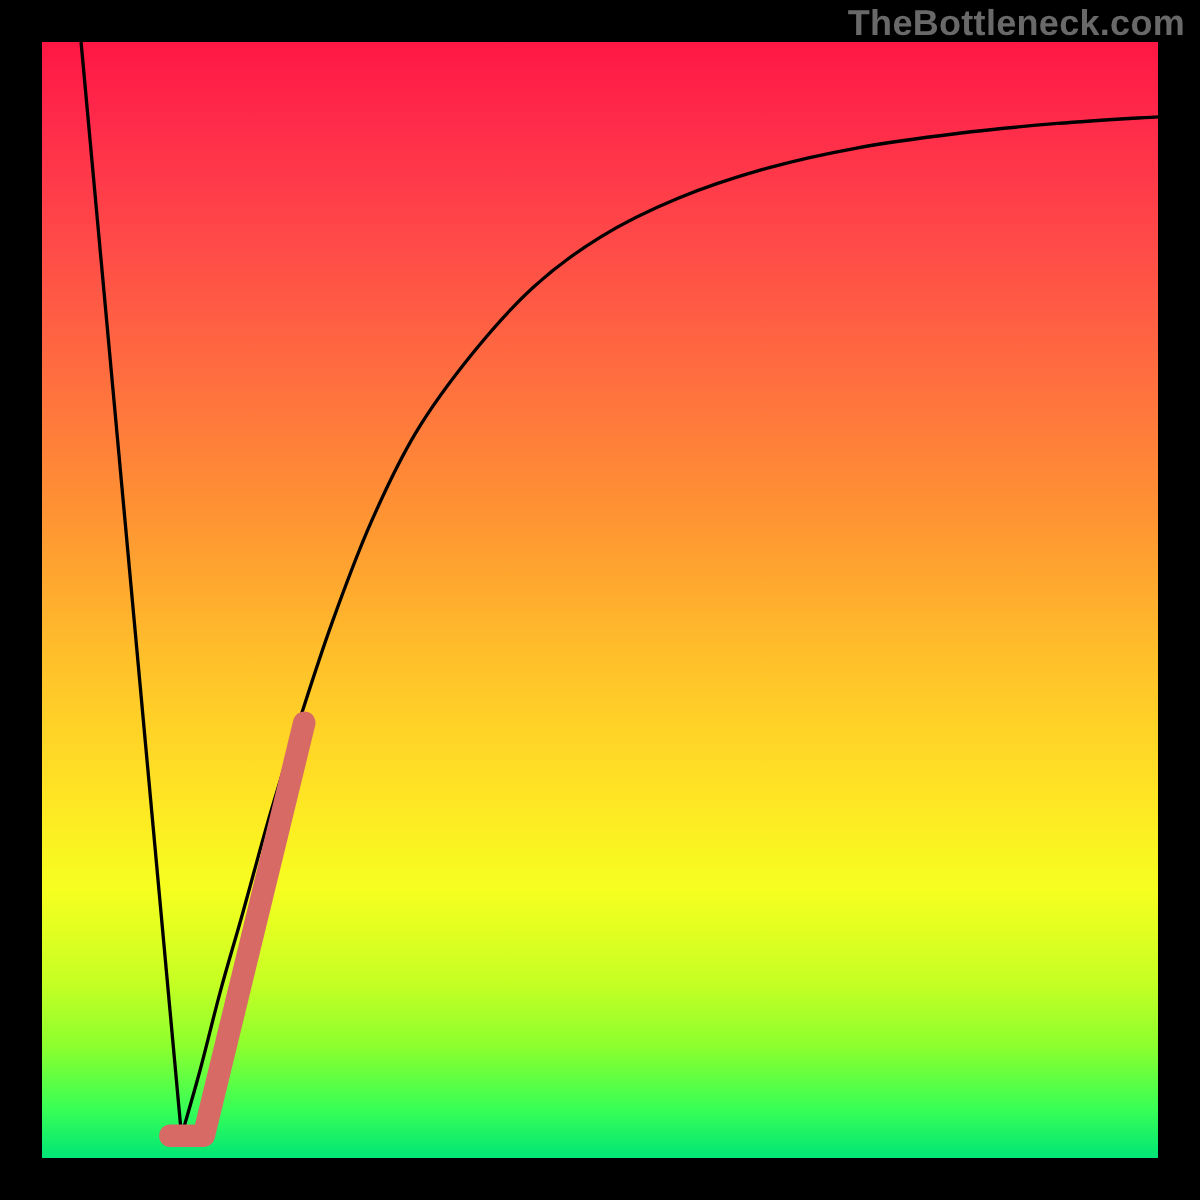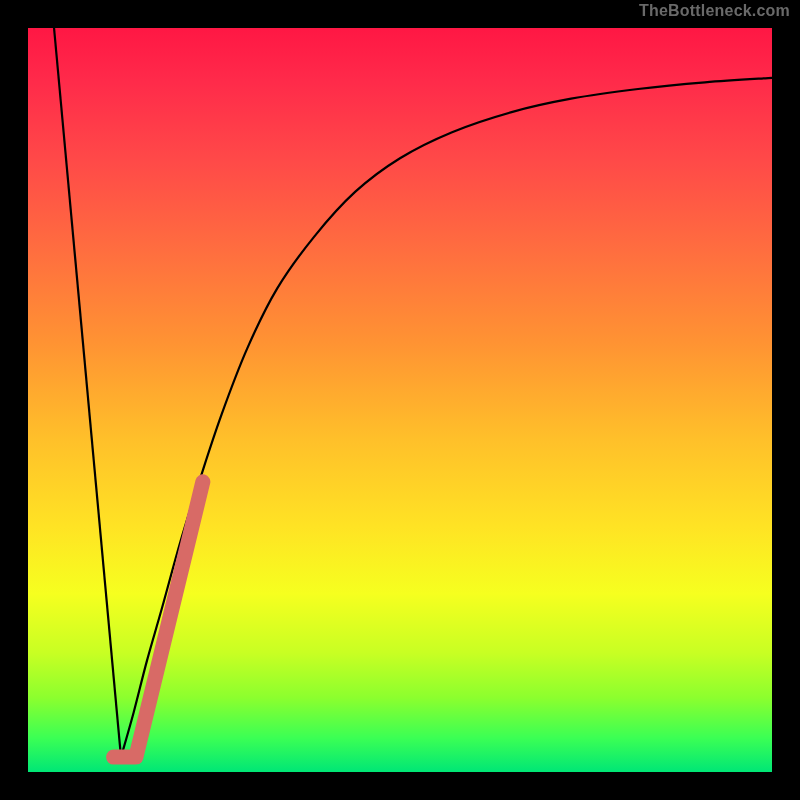--- a/index.html
+++ b/index.html
@@ -19,21 +19,21 @@
   svg.plot {
     position: absolute;
     left: 0;
     top: 0;
   }
   .watermark {
     position: absolute;
     top: 2px;
     right: 10px;
     font-family: Arial, Helvetica, sans-serif;
-    font-size: 16px;
+    font-size: 24px;
     font-weight: 600;
     color: #696969;
     letter-spacing: 0.2px;
   }
 </style>
 </head>
 <body>
 
 <div class="stage">
   <svg class="plot" width="800" height="800" viewBox="0 0 800 800">

